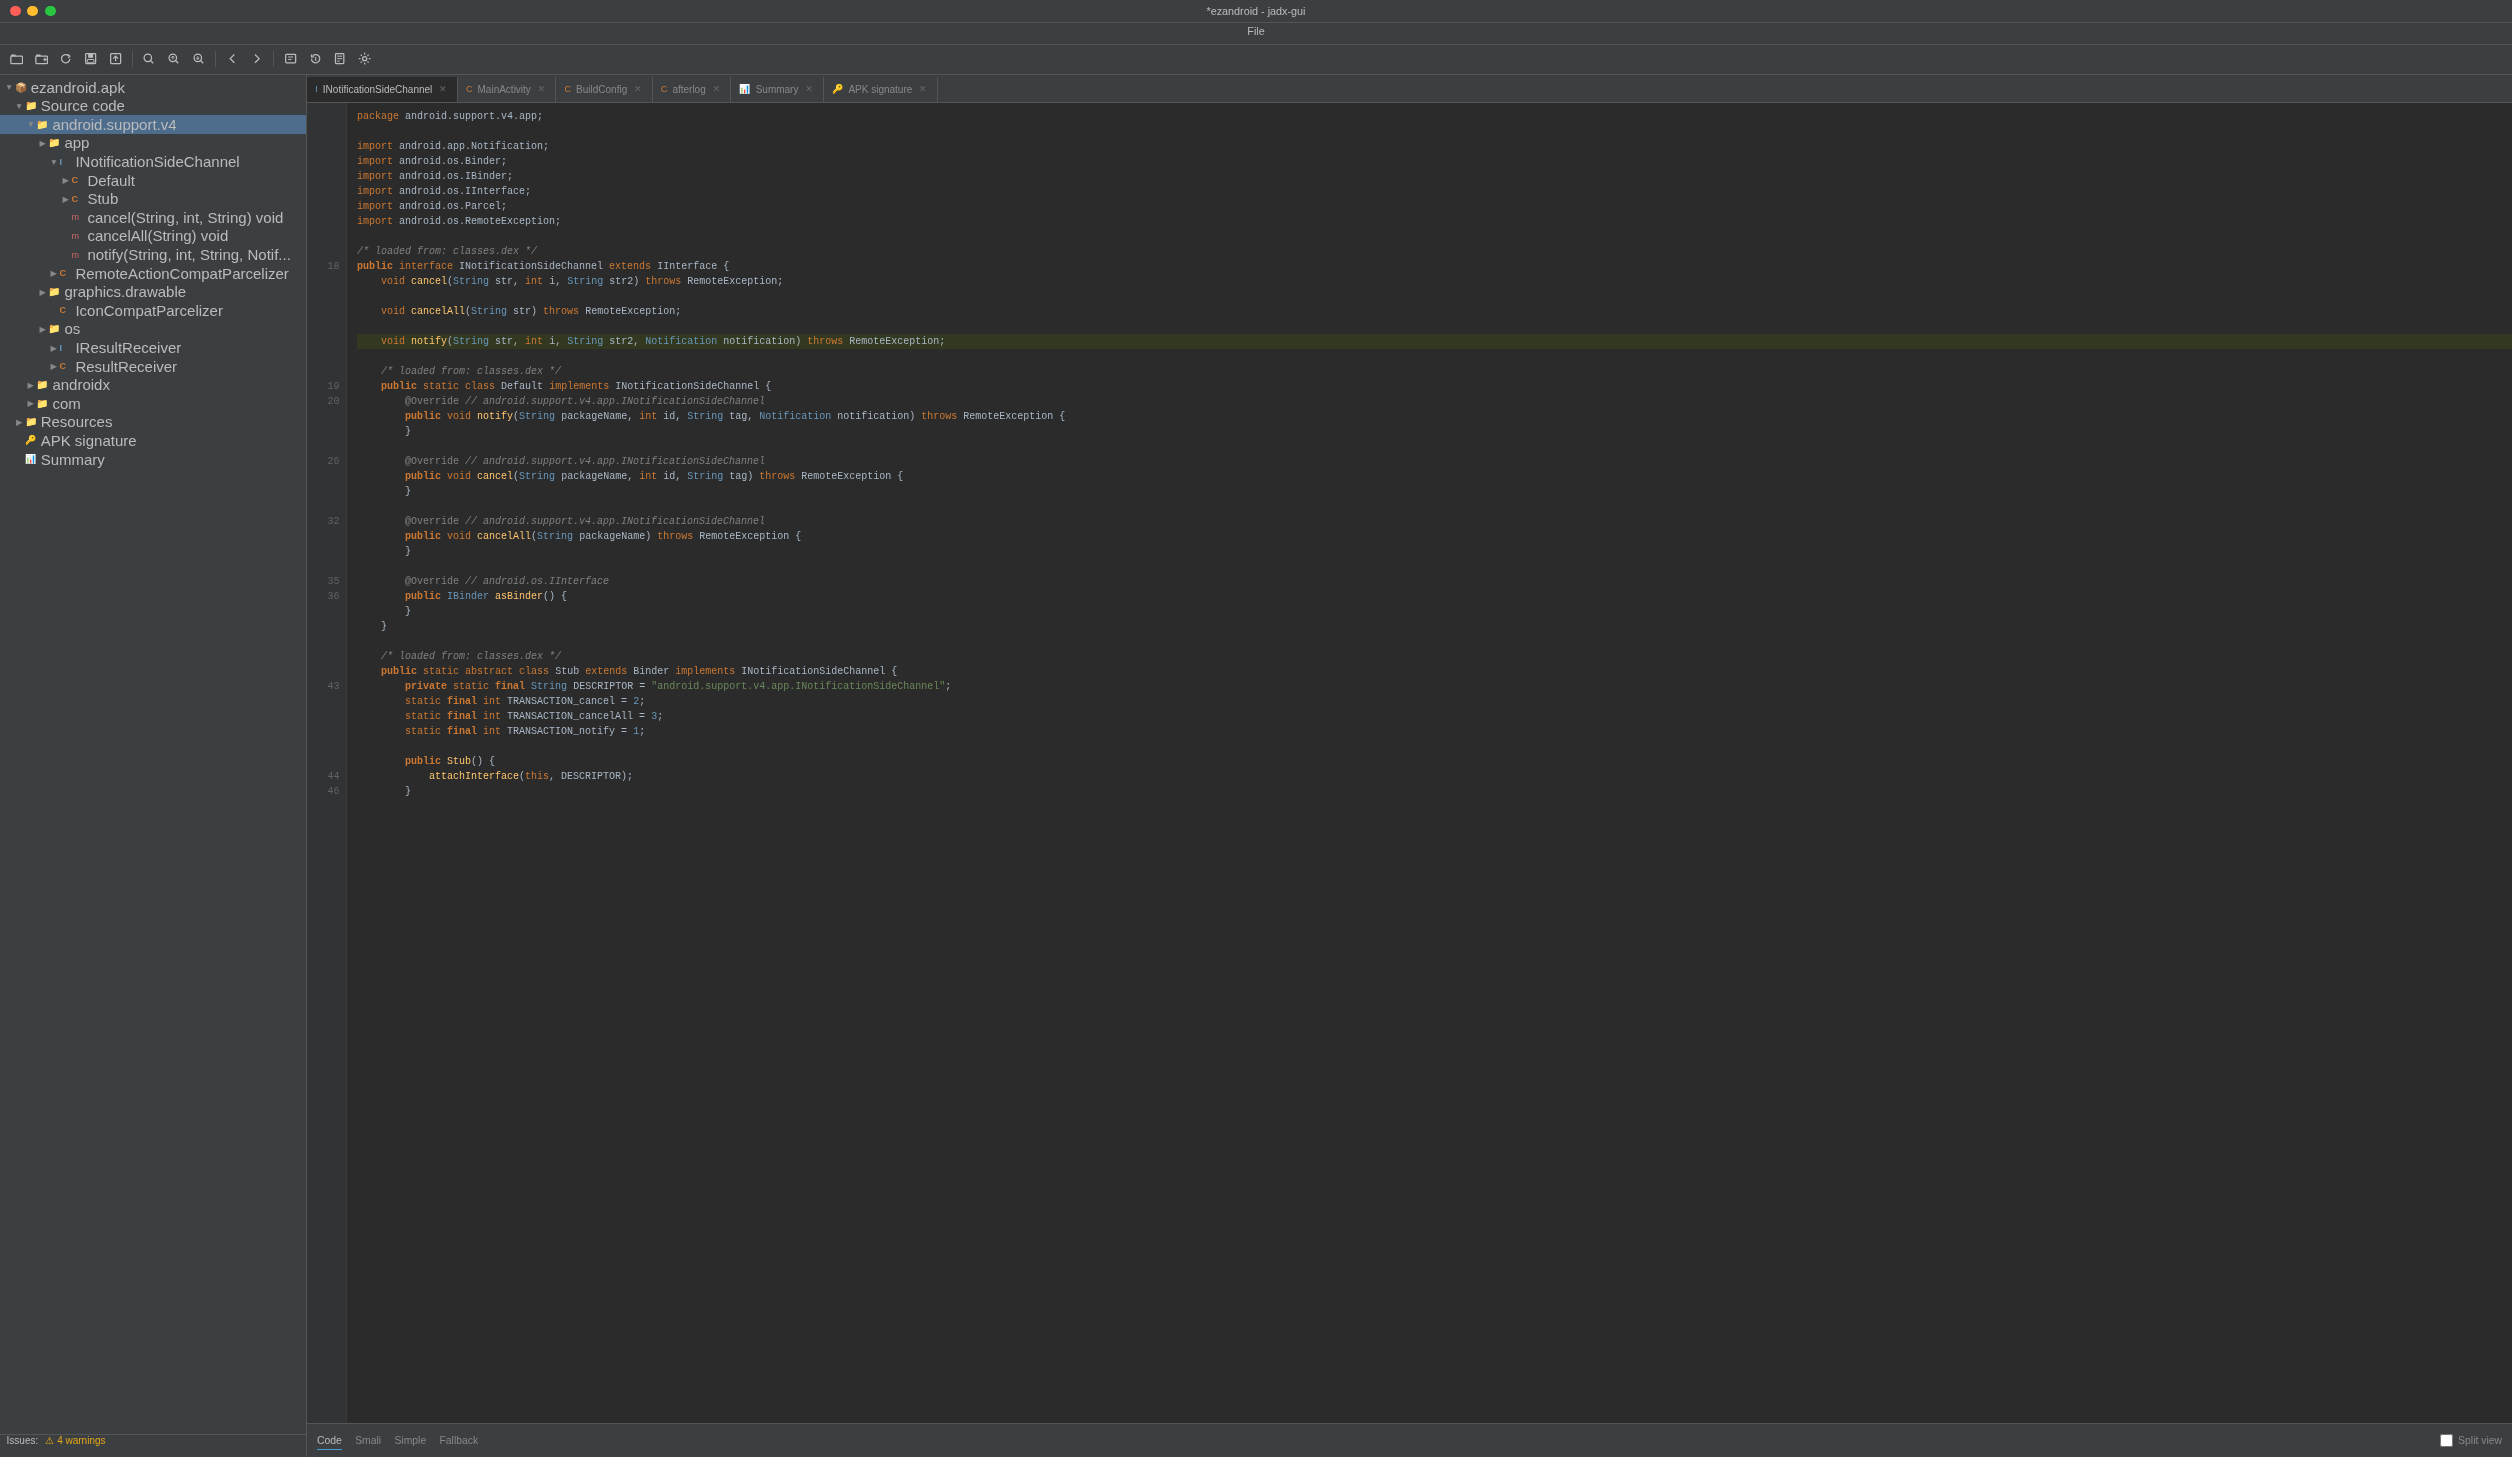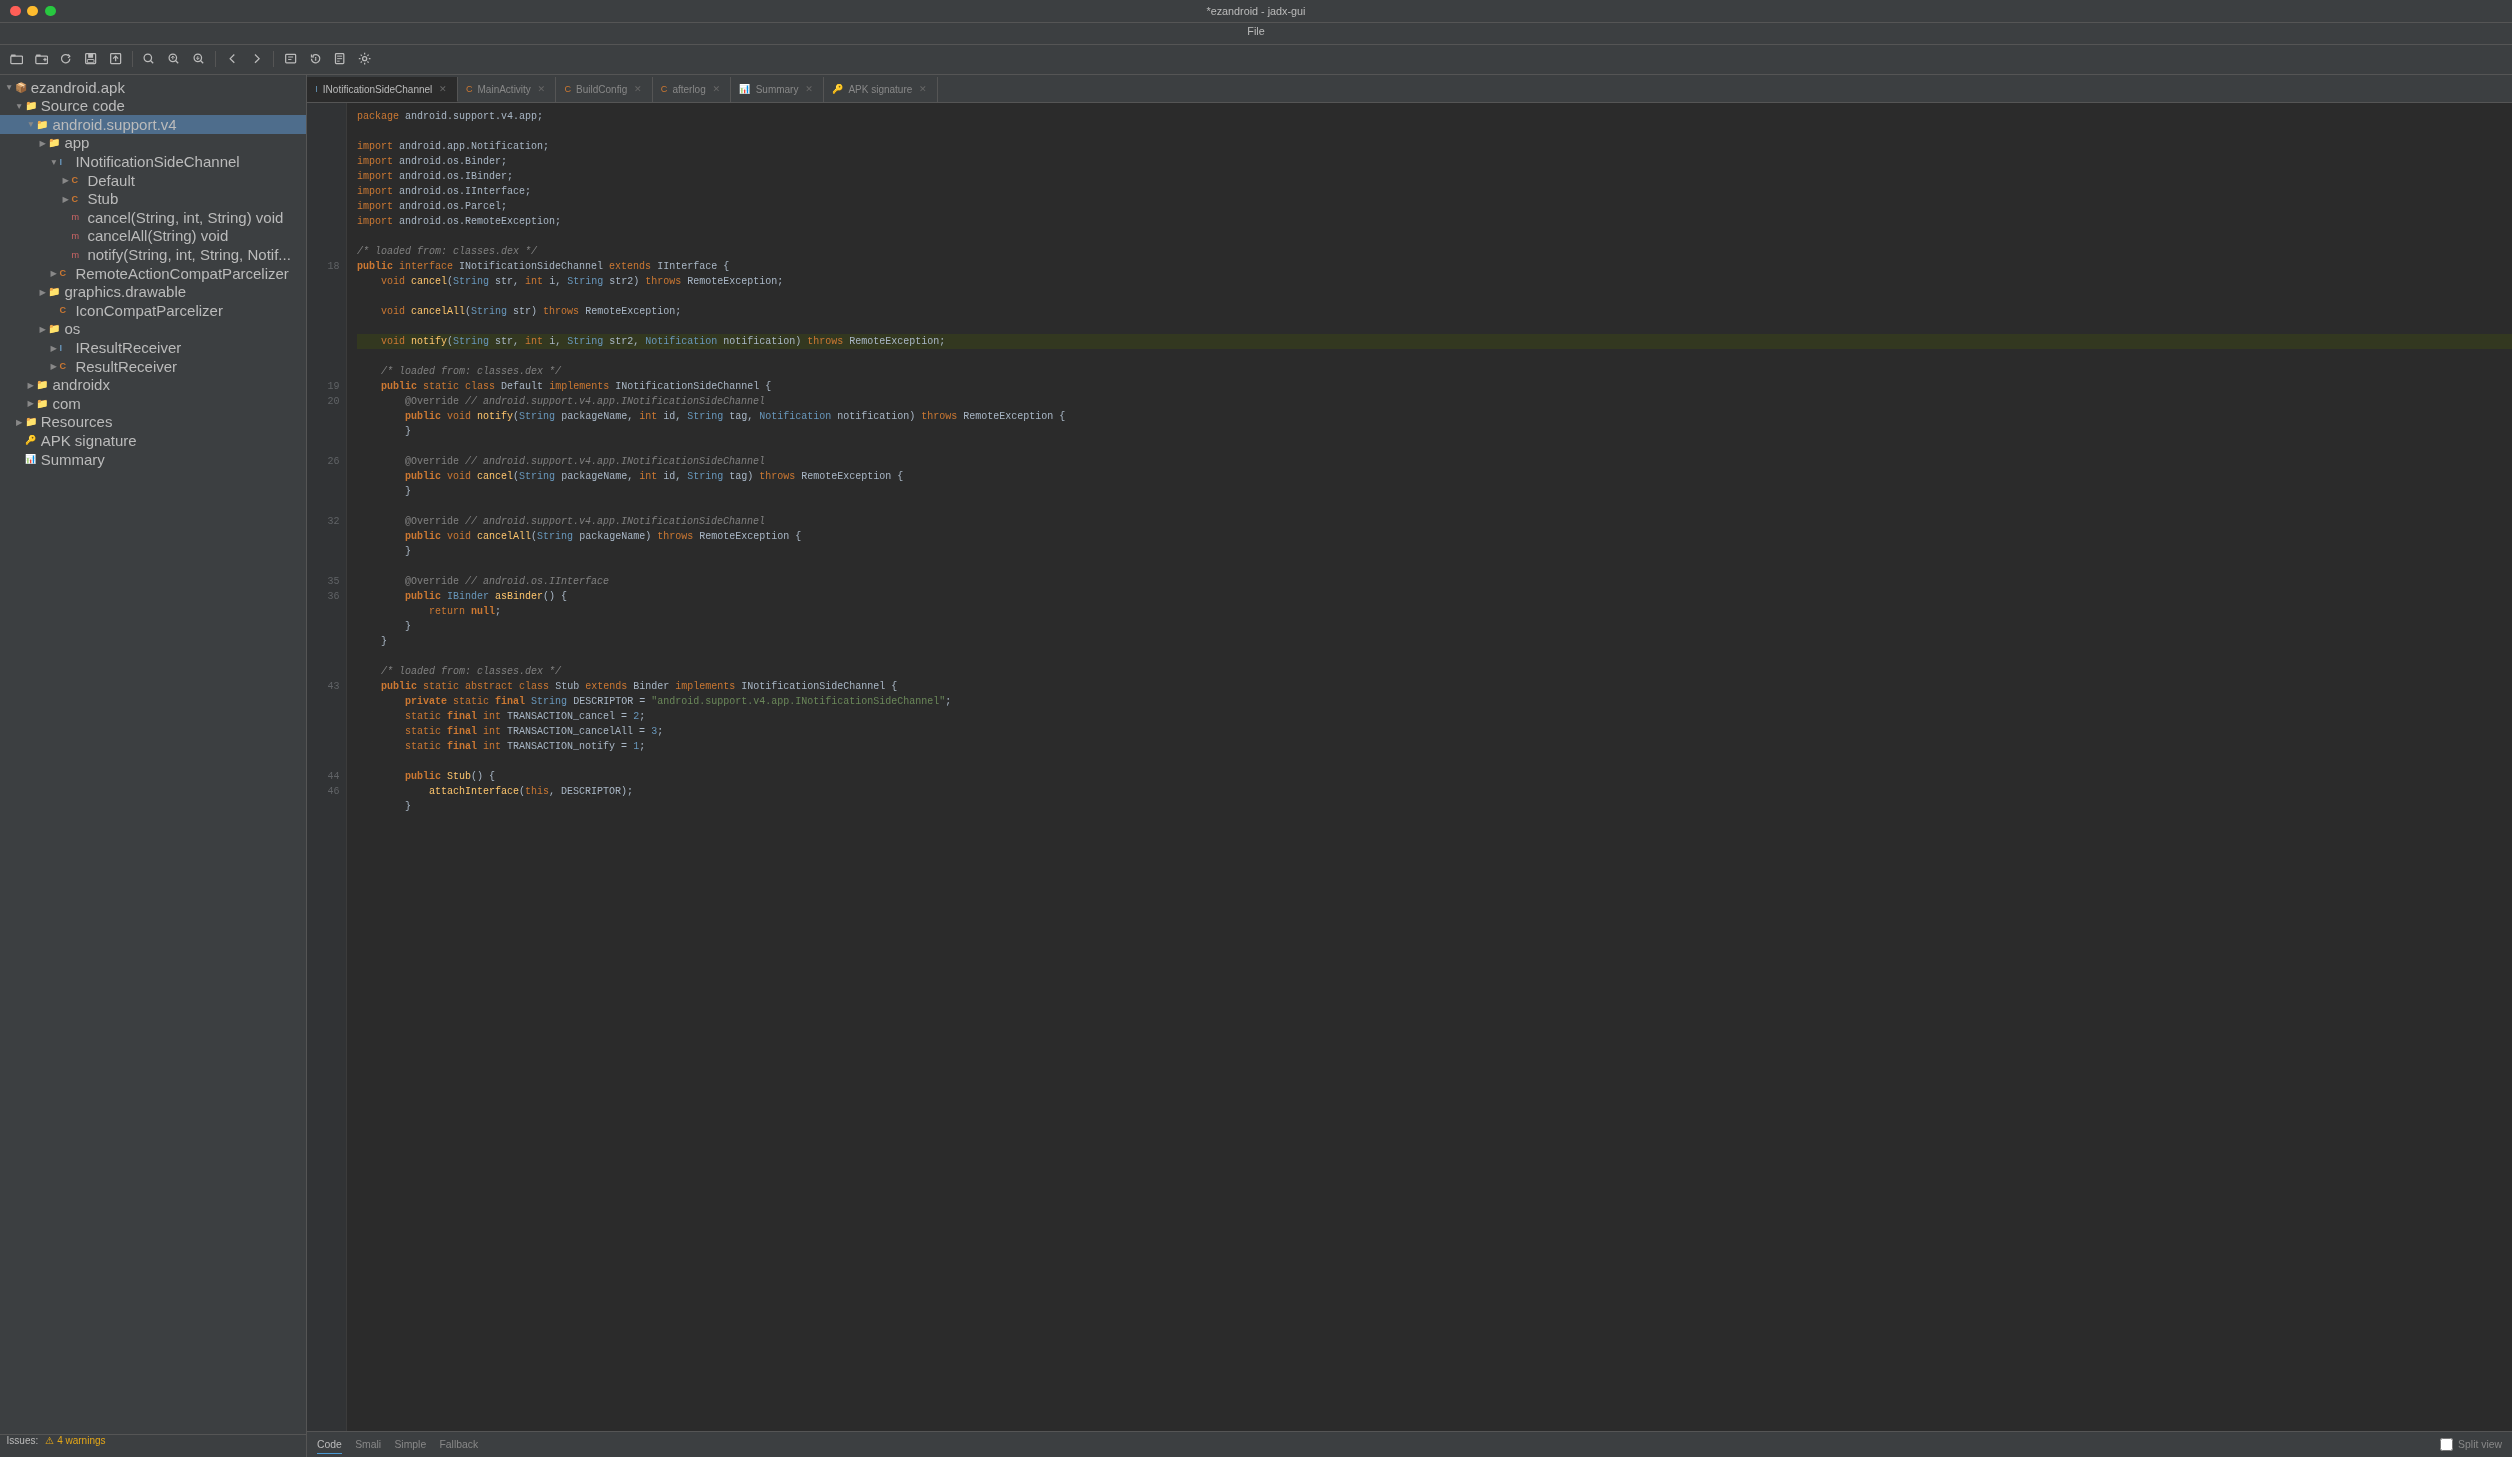--- a/index.html
+++ b/index.html
@@ -262,21 +262,21 @@
     .method-call { color: #ffc66d; }
     .num { color: #6897bb; }
     .pkg { color: #a9b7c6; }
     .cls-name { color: #a9b7c6; }
     .iface { color: #a9b7c6; }
     .throws-kw { color: #cc7832; }
     .exc { color: #a9b7c6; }
     
     #bottom-tabs {
       background: #3c3f41;
-      height: 26px;
+      height: 34px;
       border-top: 0.8px solid #555;
       display: flex;
       align-items: center;
       padding: 0 10px;
       gap: 13.3px;
     }
     .bottom-tab {
       font-size: 10.4px;
       color: #888;
       cursor: pointer;
@@ -679,21 +679,20 @@
           <span class="code-line">&nbsp;</span>
 
           <span class="code-line">        <span class="annotation">@Override</span> <span class="comment">// android.support.v4.app.INotificationSideChannel</span></span>
           <span class="code-line">        <span class="kw2">public</span> <span class="kw">void</span> <span class="method-call">cancelAll</span>(<span class="type">String</span> packageName) <span class="throws-kw">throws</span> <span class="exc">RemoteException</span> {</span>
           <span class="code-line">        }</span>
           <span class="code-line">&nbsp;</span>
 
           <span class="code-line">        <span class="annotation">@Override</span> <span class="comment">// android.os.IInterface</span></span>
 
           <span class="code-line">        <span class="kw2">public</span> <span class="type">IBinder</span> <span class="method-call">asBinder</span>() {</span>
-          <span class="code-line">            <span class="kw">return</span> <span class="kw2">null</span>;</span>
           <span class="code-line">        }</span>
           <span class="code-line">    }</span>
           <span class="code-line">&nbsp;</span>
           <span class="code-line">    <span class="comment">/* loaded from: classes.dex */</span></span>
 
           <span class="code-line">    <span class="kw2">public</span> <span class="kw">static</span> <span class="kw">abstract</span> <span class="kw">class</span> <span class="cls-name">Stub</span> <span class="kw">extends</span> <span class="iface">Binder</span> <span class="kw">implements</span> <span class="iface">INotificationSideChannel</span> {</span>
           <span class="code-line">        <span class="kw2">private</span> <span class="kw">static</span> <span class="kw2">final</span> <span class="type">String</span> DESCRIPTOR = <span class="str">"android.support.v4.app.INotificationSideChannel"</span>;</span>
           <span class="code-line">        <span class="kw">static</span> <span class="kw2">final</span> <span class="kw">int</span> TRANSACTION_cancel = <span class="num">2</span>;</span>
           <span class="code-line">        <span class="kw">static</span> <span class="kw2">final</span> <span class="kw">int</span> TRANSACTION_cancelAll = <span class="num">3</span>;</span>
           <span class="code-line">        <span class="kw">static</span> <span class="kw2">final</span> <span class="kw">int</span> TRANSACTION_notify = <span class="num">1</span>;</span>

